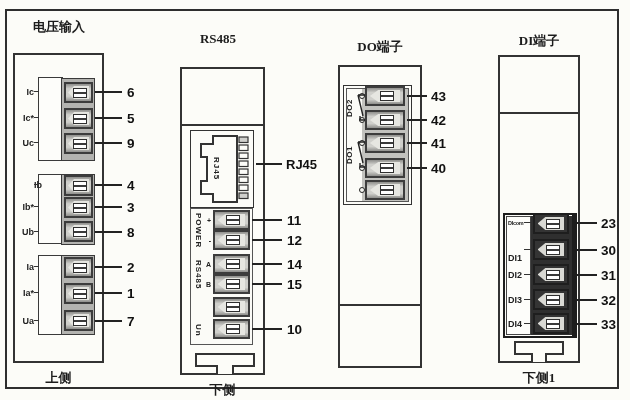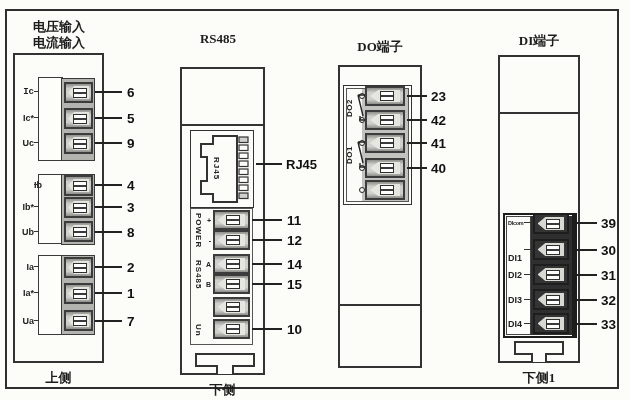--- a/index.html
+++ b/index.html
@@ -44,30 +44,29 @@
 </style>
 </head>
 <body>
 
 <div id="stage">
   <div class="abs frame" style="left:5px;top:9px;width:614px;height:380px;"></div>
 
   <div class="abs" style="left:0;top:0;width:630px;height:400px;padding-left:42px;">
     <div class="abs cnt" style="left:13px;top:19px;width:92px;">
       <div>电压输入</div>
-      <div>电流输入</div>
     </div>
     <div class="abs bodybox" style="left:13px;top:53px;width:91px;height:310px;"></div>
 
     <div class="abs bracket" style="left:38px;top:77px;width:25px;height:84px;"></div>
     <div class="abs strip" style="left:61px;top:78px;width:34px;height:83px;"></div>
     <div class="abs term" style="left:64px;top:82px;width:29px;height:21px;"></div>
     <div class="abs term" style="left:64px;top:108px;width:29px;height:21px;"></div>
     <div class="abs term" style="left:64px;top:133px;width:29px;height:21px;"></div>
-    <div class="abs plabel" style="left:15px;top:92px;width:19px;font-family:Liberation Mono, monospace;">Ic</div>
+    <div class="abs plabel" style="left:15px;top:92px;width:19px;">Ic</div>
     <div class="abs plabel" style="left:15px;top:118px;width:19px;">Ic*</div>
     <div class="abs plabel" style="left:15px;top:143px;width:19px;">Uc</div>
     <div class="abs tick" style="left:34px;top:91px;width:5px;"></div>
     <div class="abs tick" style="left:34px;top:117px;width:5px;"></div>
     <div class="abs tick" style="left:34px;top:142px;width:5px;"></div>
     <div class="abs leader" style="left:95px;top:91px;width:27px;"></div>
     <div class="abs leader" style="left:95px;top:117px;width:27px;"></div>
     <div class="abs leader" style="left:95px;top:142px;width:27px;"></div>
     <div class="abs num" style="left:127px;top:92px;">6</div>
     <div class="abs num" style="left:127px;top:118px;">5</div>
@@ -190,21 +189,21 @@
     </svg>
     <div class="abs vtext-up" style="left:345px;top:133px;width:10px;height:28px;">DO1</div>
     <svg class="abs" style="left:355px;top:131px;" width="11" height="31" viewBox="0 0 11 31">
       <path d="M10 3 H3 M3 3 L8 24 M10 28 H5 V24" fill="none" stroke="#222" stroke-width="1.4"></path>
     </svg>
 
     <div class="abs leader" style="left:407px;top:87px;width:20px;"></div>
     <div class="abs leader" style="left:407px;top:111px;width:20px;"></div>
     <div class="abs leader" style="left:407px;top:134px;width:20px;"></div>
     <div class="abs leader" style="left:407px;top:159px;width:20px;"></div>
-    <div class="abs num" style="left:431px;top:88px;">23</div>
+    <div class="abs num" style="left:431px;top:88px;">43</div>
     <div class="abs num" style="left:431px;top:112px;">42</div>
     <div class="abs num" style="left:431px;top:135px;">41</div>
     <div class="abs num" style="left:431px;top:160px;">40</div>
 
   </div>
 
   <div class="abs" style="left:0;top:0;width:558px;height:400px;">
     <div class="abs cnt" style="left:493px;top:33px;width:92px;">DI端子</div>
     <div class="abs bodybox" style="left:498px;top:55px;width:82px;height:308px;"></div>
     <div class="abs divider" style="left:499px;top:112px;width:80px;"></div>
@@ -228,21 +227,21 @@
     <div class="abs tick" style="left:524px;top:249px;width:7px;"></div>
     <div class="abs tick" style="left:524px;top:274px;width:7px;"></div>
     <div class="abs tick" style="left:524px;top:299px;width:7px;"></div>
     <div class="abs tick" style="left:524px;top:323px;width:7px;"></div>
 
     <div class="abs leader" style="left:577px;top:222px;width:20px;"></div>
     <div class="abs leader" style="left:577px;top:249px;width:20px;"></div>
     <div class="abs leader" style="left:577px;top:274px;width:20px;"></div>
     <div class="abs leader" style="left:577px;top:299px;width:20px;"></div>
     <div class="abs leader" style="left:577px;top:323px;width:20px;"></div>
-    <div class="abs num" style="left:601px;top:223px;">39</div>
+    <div class="abs num" style="left:601px;top:223px;">23</div>
     <div class="abs num" style="left:601px;top:250px;">30</div>
     <div class="abs num" style="left:601px;top:275px;">31</div>
     <div class="abs num" style="left:601px;top:300px;">32</div>
     <div class="abs num" style="left:601px;top:324px;">33</div>
 
     <div class="abs footcap" style="left:514px;top:341px;width:50px;height:14px;"></div>
     <div class="abs footstem" style="left:531px;top:353px;width:16px;height:9px;"></div>
     <div class="abs cnt" style="left:498px;top:370px;width:82px;">下侧1</div>
   </div>
 </div>

